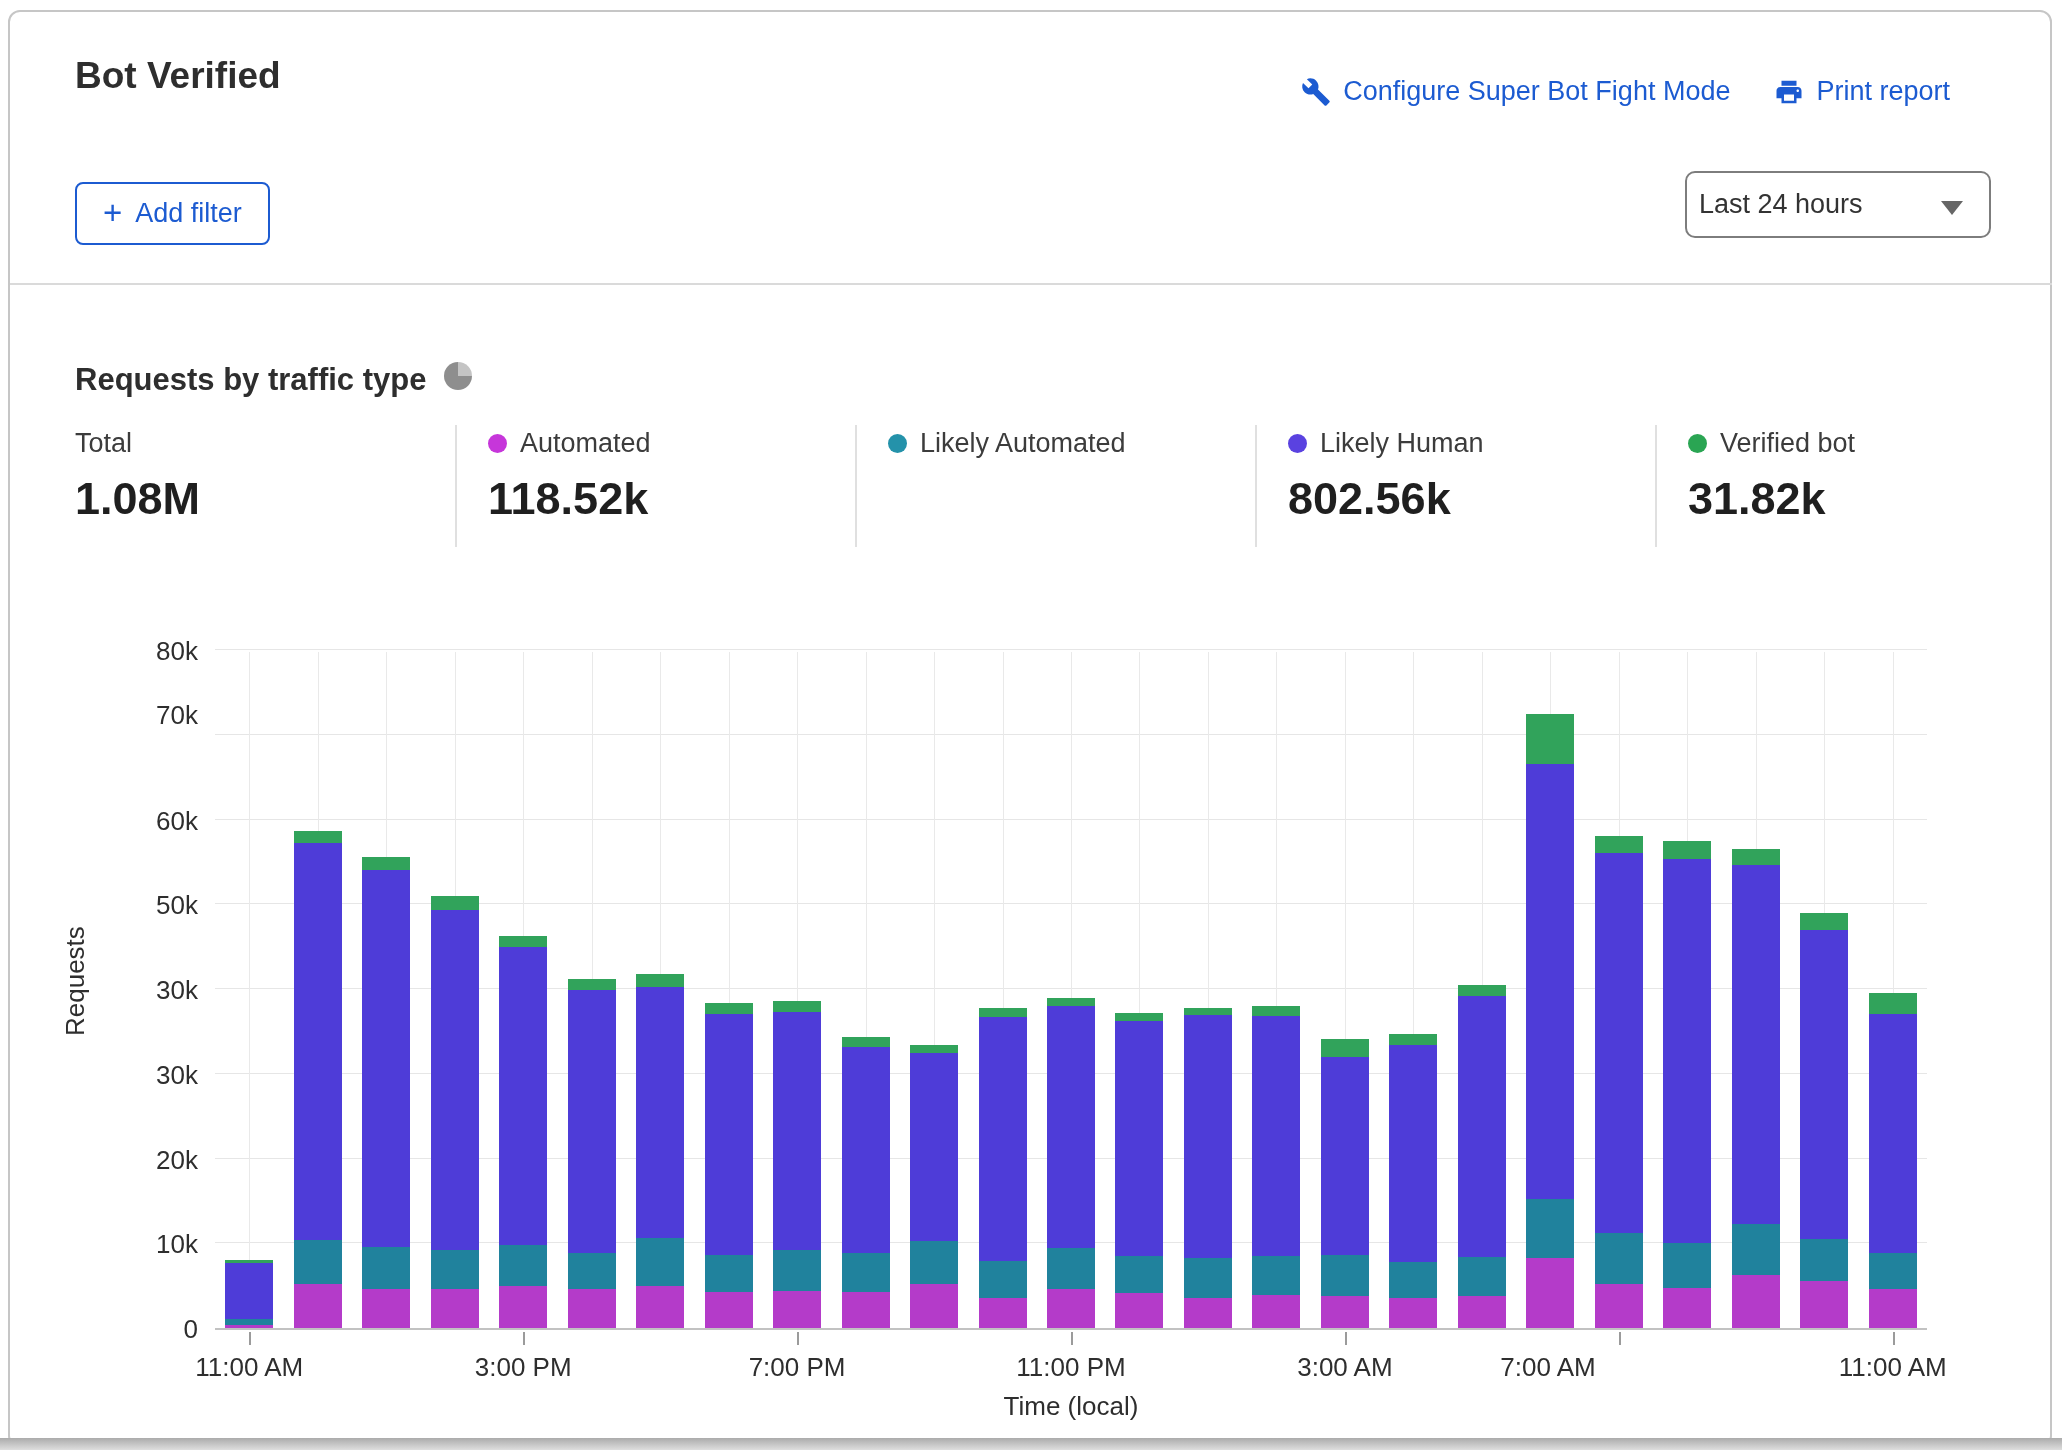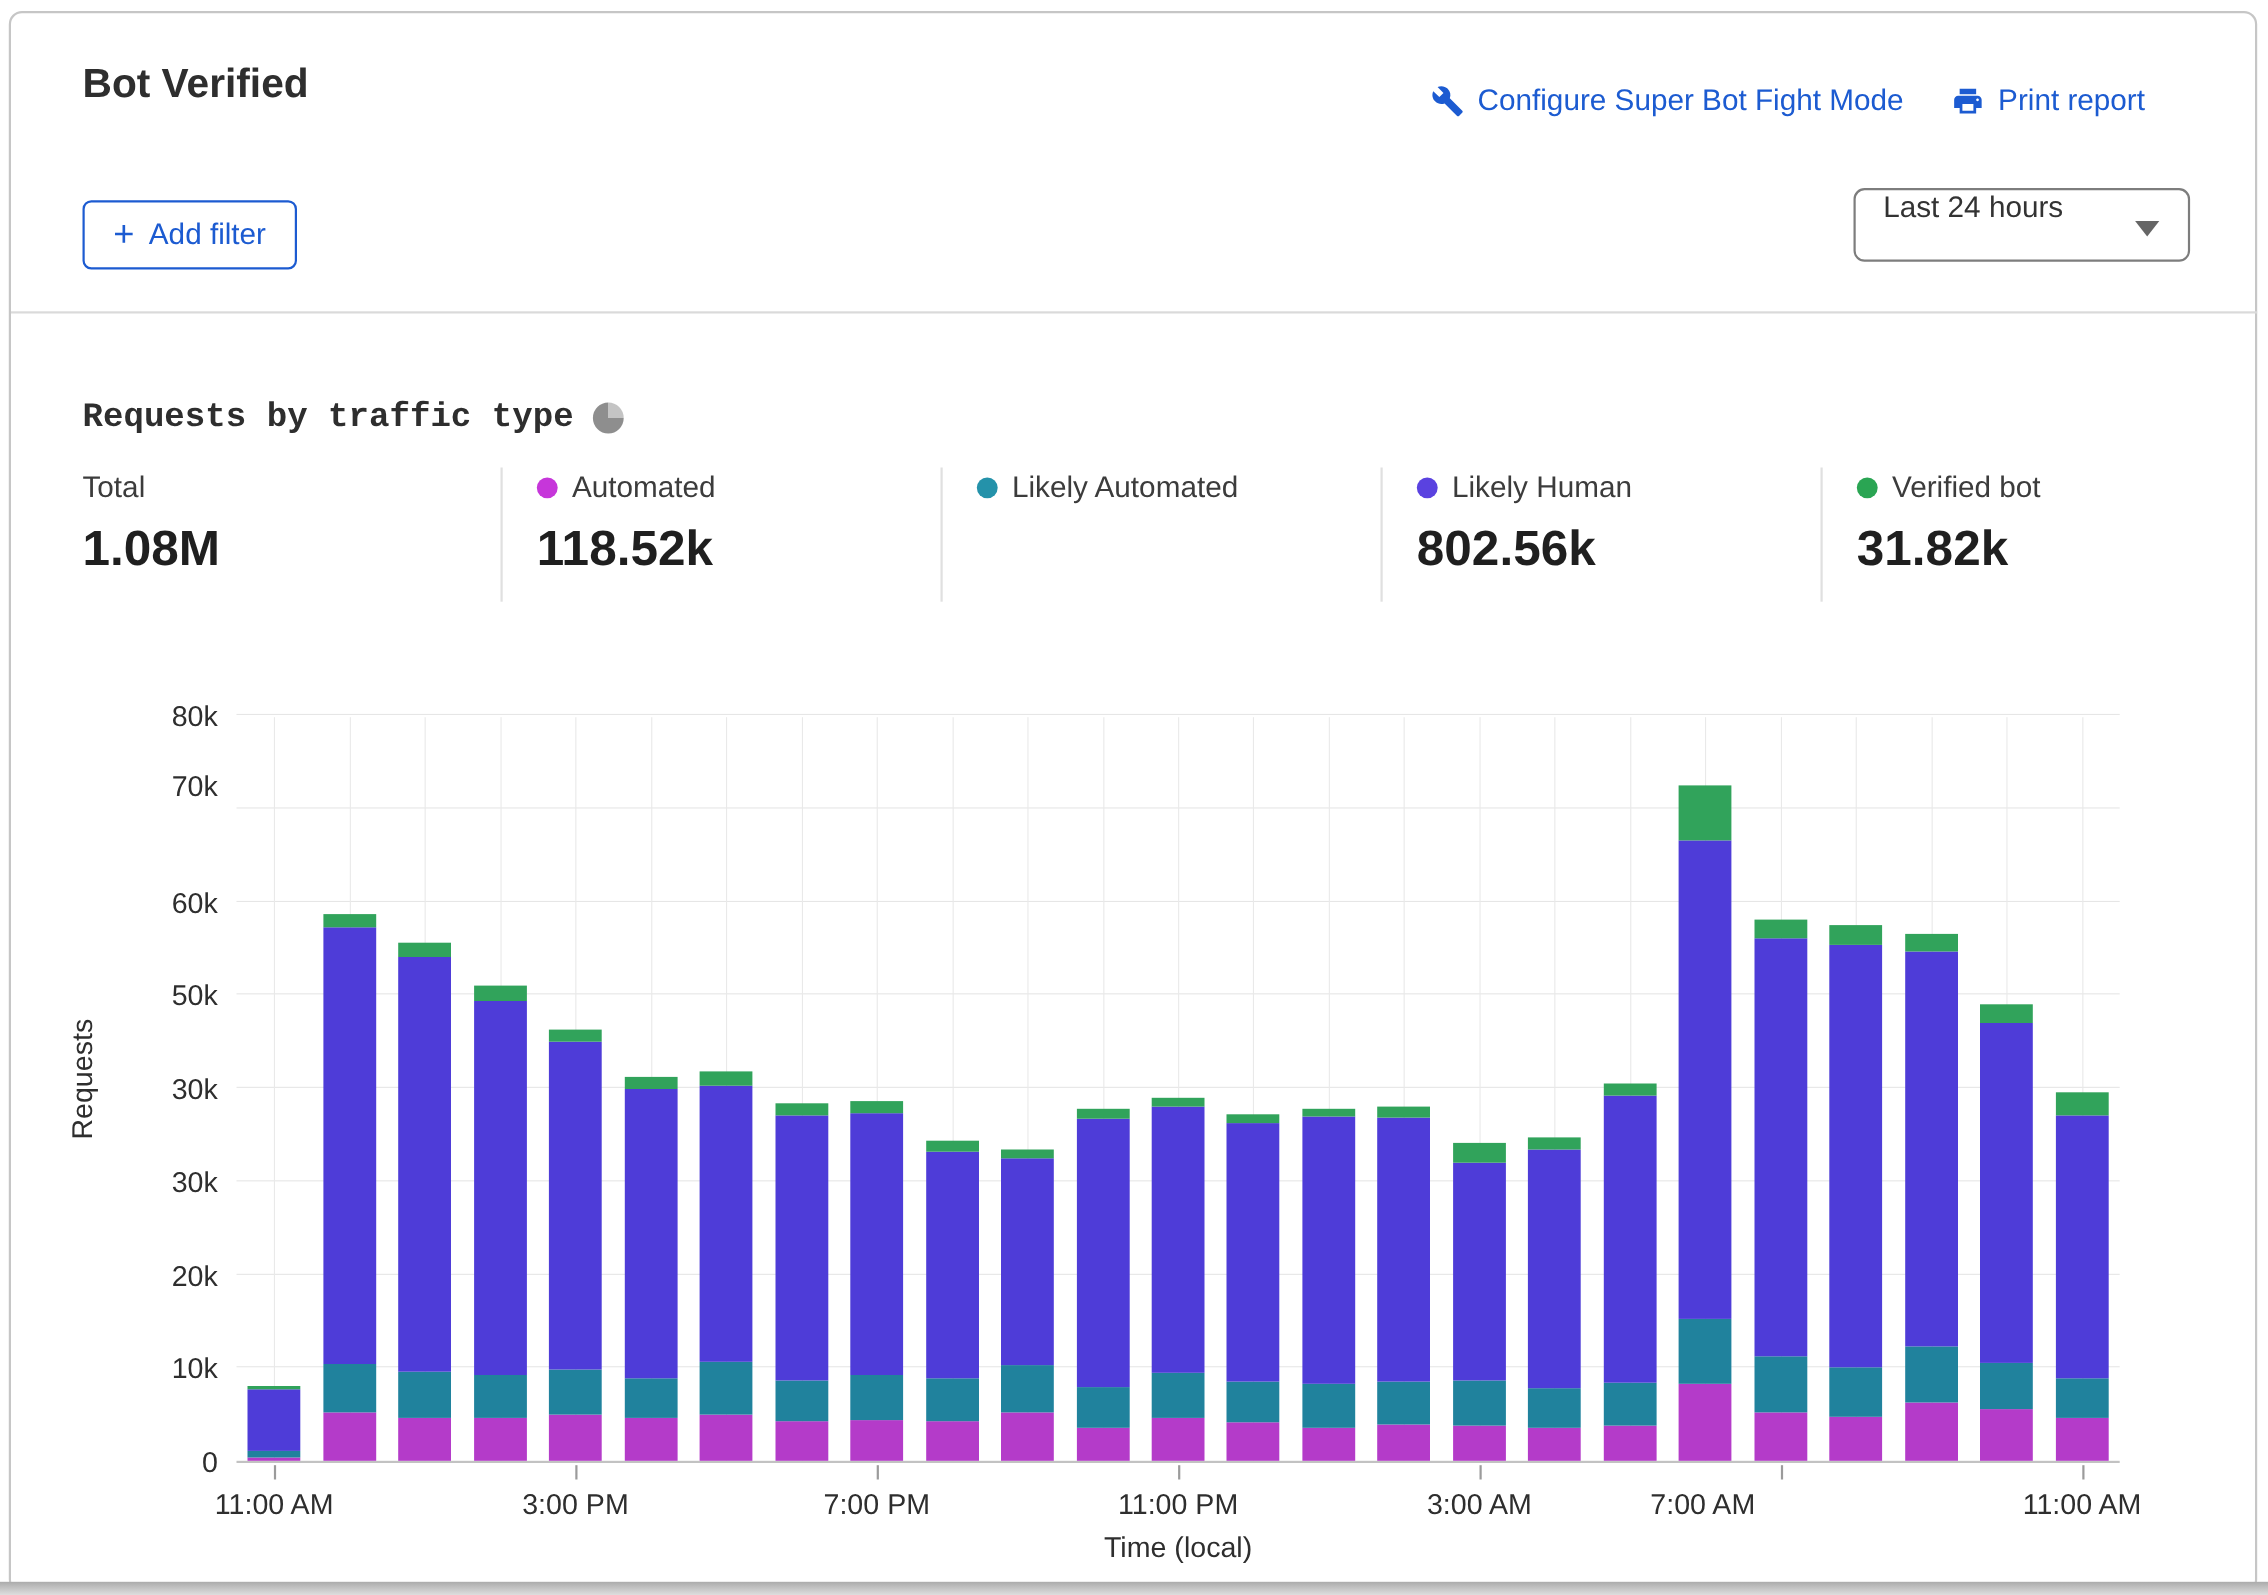--- a/index.html
+++ b/index.html
@@ -11,26 +11,26 @@
   #header-links { position:absolute; top:76px; right:112px; display:flex; gap:44px; align-items:center;
                   font-size:27px; color:#1c5bd1; }
   .hlink { display:flex; align-items:center; gap:12px; cursor:pointer; white-space:nowrap; }
   .hlink svg { display:block; }
   #add-filter { position:absolute; left:75px; top:182px; height:63px; display:flex; align-items:center;
                 gap:13px; padding:0 26px; background:#fff; border:2px solid #1c5bd1; border-radius:8px;
                 color:#1c5bd1; font-size:27px; cursor:pointer; }
   #add-filter .plus { font-size:33px; font-weight:400; line-height:1; margin-top:-3px; }
   #time-range { position:absolute; left:1685px; top:171px; width:306px; height:67px;
                 border:2px solid #7d7d7d; border-radius:10px; background:#fff; display:flex;
-                padding-left:25px; font-size:27px; color:#333; cursor:pointer; }
+                align-items:center; padding-left:12px; font-size:27px; color:#333; cursor:pointer; }
   #time-range .chev { position:absolute; right:26px; top:28px; width:0; height:0;
                 border-left:11px solid transparent; border-right:11px solid transparent;
                 border-top:14px solid #666; }
   #header-divider { position:absolute; left:10px; right:10px; top:283px; height:2px; background:#dadada; }
-  #section-title-row { position:absolute; left:75px; top:362px; display:flex; align-items:center; gap:18px;font-family:Liberation Mono, monospace; }
+  #section-title-row { position:absolute; left:75px; top:362px; display:flex; align-items:flex-start; gap:18px; }
   #section-title { font-size:31px; font-weight:700; color:#2e2e2e; }
   #pie-icon { width:28px; height:28px; border-radius:50%;
               background:conic-gradient(from 0deg, #c4c4c4 0 90deg, #8e8e8e 90deg 360deg); }
   .stat { position:absolute; top:428px; }
   .stat .lab { display:flex; align-items:center; gap:13px; font-size:27px; color:#3c3c3c; }
   .stat .dot { width:19px; height:19px; border-radius:50%; }
   .stat .val { margin-top:14px; font-size:45px; font-weight:700; color:#1f1f1f; }
   .stat-div { position:absolute; top:425px; width:2px; height:122px; background:#e0e0e0; }
   
   #plot { position:absolute; left:215px; top:652px; width:1712px; height:678px;

